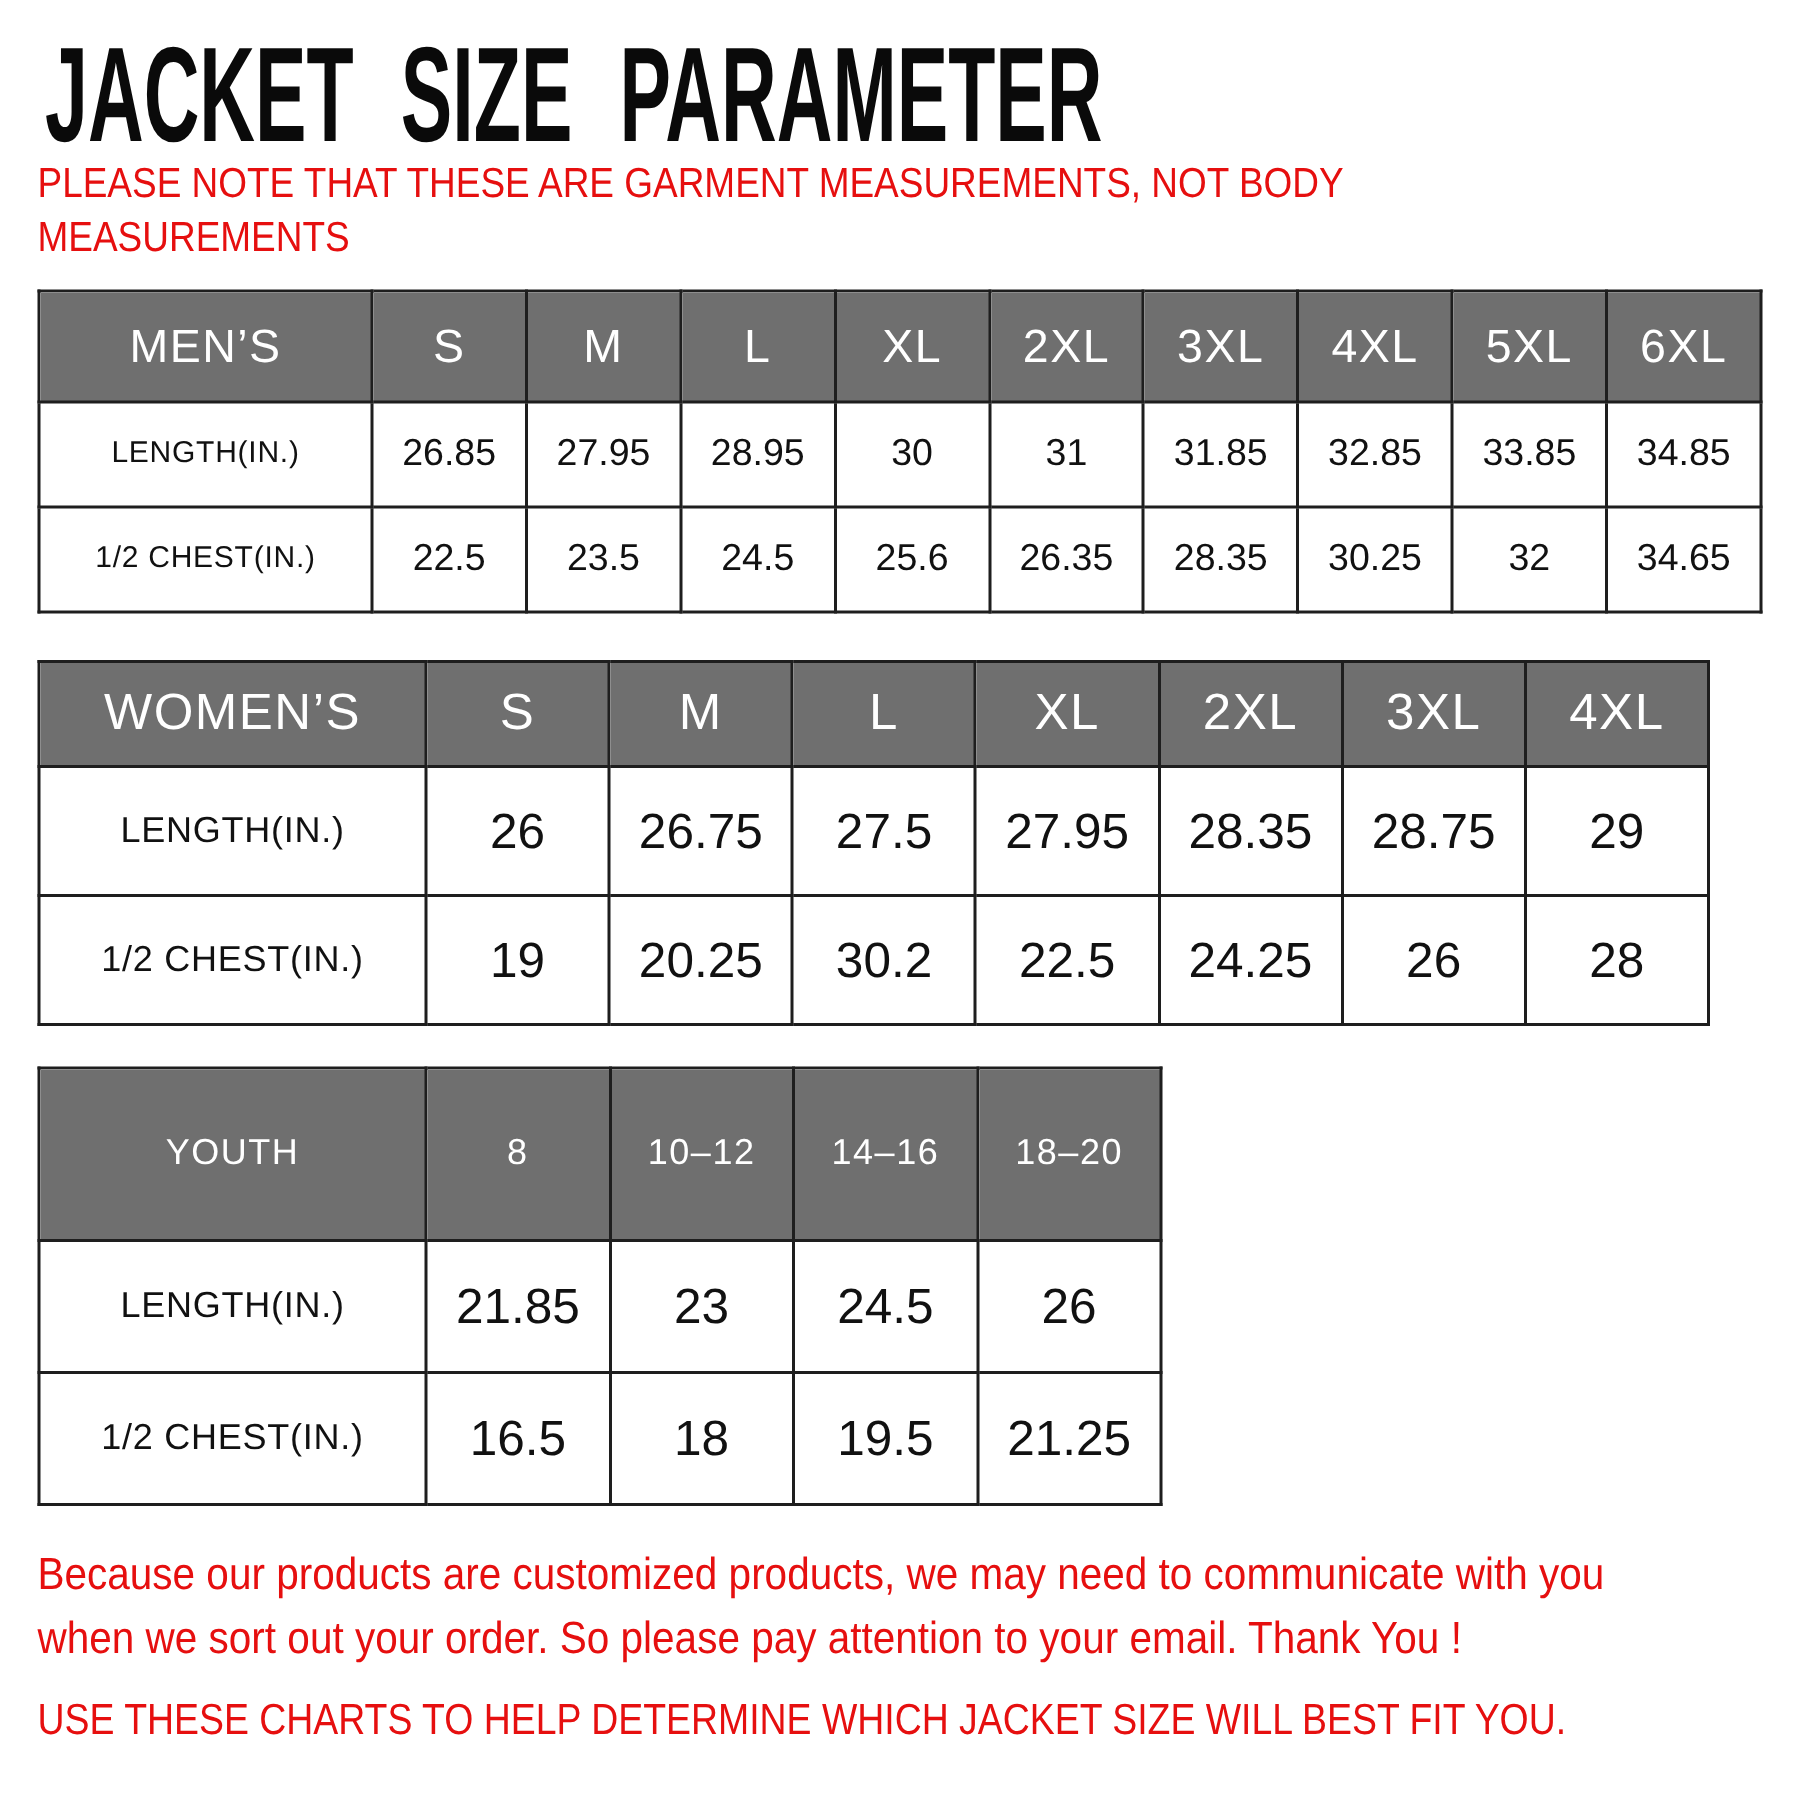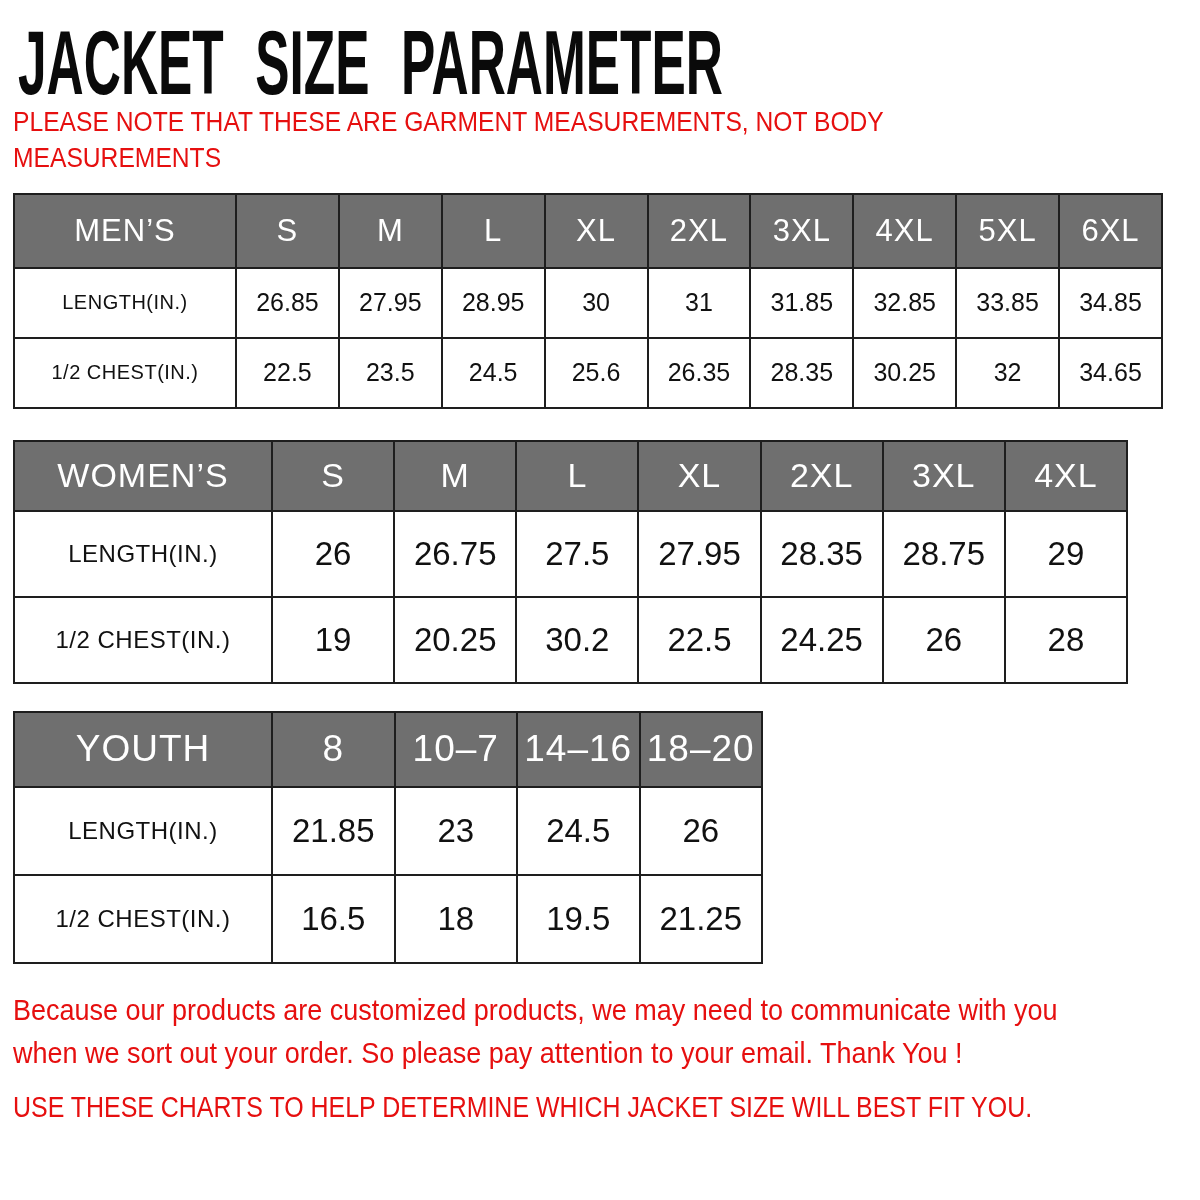--- a/index.html
+++ b/index.html
@@ -10,21 +10,21 @@
   }
   *{box-sizing:border-box;}
   html,body{margin:0;padding:0;}
   body{
     width:1200px;height:1200px;
     background:#ffffff;
     font-family:"Liberation Sans",sans-serif;
     color:var(--text-black);
     overflow:hidden;
   }
-  .content{padding:28px 0 0 13px;}
+  .content{padding:28px 0 0 25px;}
 
   
   .title-wrap{margin-left:5px;height:76px;}
   .title-wrap svg{display:block;}
   .title-wrap text{
     font-family:"Liberation Sans",sans-serif;
     font-weight:bold;
     fill:#0a0a0a;
   }
 
@@ -65,21 +65,21 @@
   .mens-table thead th{height:74px;font-size:31px;}
   .mens-table tbody td{height:70px;}
 
   .womens-table{width:1115px;margin-top:31px;}
   .womens-table thead th{height:70px;font-size:34px;}
   .womens-table tbody td{height:86px;}
   .womens-table td.label,.youth-table td.label{font-size:24px;}
   .womens-table td.val,.youth-table td.val{font-size:33px;}
 
   .youth-table{width:750px;margin-top:27px;}
-  .youth-table thead th{height:75px;font-size:37px;}
+  .youth-table thead th{height:115px;font-size:24px;}
   .youth-table tbody td{height:88px;}
 
   
   .footer-para{margin-top:24px;line-height:1.45;}
   .footer-line{
     color:var(--accent-red);
     font-size:30px;
     white-space:nowrap;
     transform:scaleX(0.90);
     transform-origin:0 50%;
@@ -199,21 +199,21 @@
 
   <table class="youth-table">
     <colgroup>
         <col style="width:258px">
         <col span="4">
       </colgroup>
     <thead>
       <tr>
         <th>YOUTH</th>
         <th>8</th>
-        <th>10–7</th>
+        <th>10–12</th>
         <th>14–16</th>
         <th>18–20</th>
       </tr>
     </thead>
     <tbody>
       <tr>
         <td class="label">LENGTH(IN.)</td>
         <td class="val">21.85</td>
         <td class="val">23</td>
         <td class="val">24.5</td>

